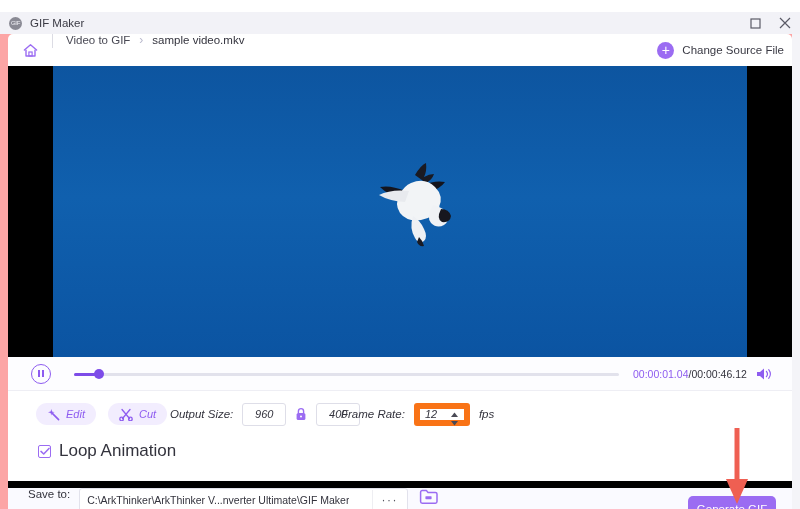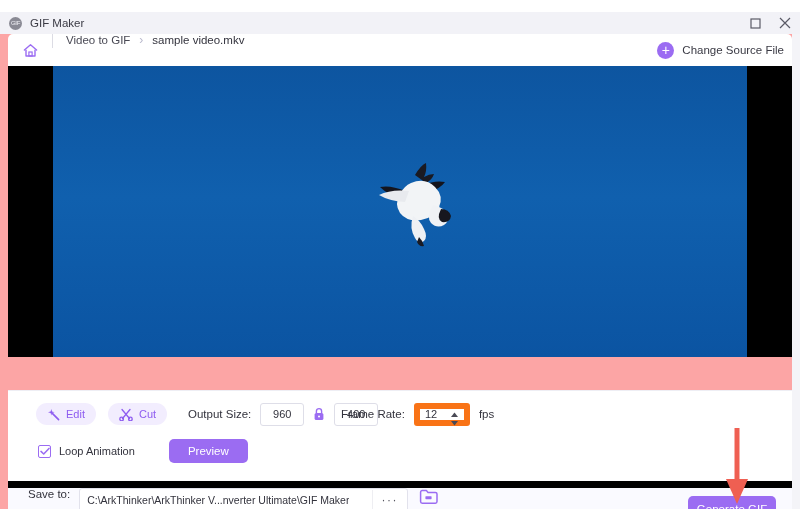--- a/index.html
+++ b/index.html
@@ -132,21 +132,21 @@
 
   
   .optpanel {
     position: absolute; left: 8px; top: 378px;
     width: 784px; height: 91px;
     background: #ffffff;
     border-top: 1px solid #eeeef4;
   }
   .optrow1 {
     position: absolute; left: 0; top: 10px;
-    display: flex; align-items: center; height: 26px;
+    display: flex; align-items: center; height: 26px; font-style: italic;
   }
   .chip {
     display: flex; align-items: center; gap: 6px;
     height: 22px; padding: 0 11px;
     border-radius: 11px; background: #f2edfe; cursor: pointer;
   }
   .chip-label { font-size: 11px; color: #8e5cf0; }
   .chip + .chip { margin-left: 12px; }
 
   .field-label { font-size: 11.5px; color: #33333d; }
@@ -177,21 +177,21 @@
     position: absolute; left: 0; top: 47px;
     display: flex; align-items: center; height: 26px;
   }
   .cbx {
     width: 13px; height: 13px;
     border: 1.2px solid #9b6cf2; border-radius: 2px;
     background: #fff;
     display: flex; align-items: center; justify-content: center;
     cursor: pointer;
   }
-  .cbx-label { margin-left: 8px; font-size: 11px; color: #33333d; }
+  .cbx-label { margin-left: 8px; font-size: 17px; color: #33333d; }
   .preview-btn {
     margin-left: 34px;
     width: 79px; height: 24px;
     border-radius: 5px;
     background: #9b6cf2;
     display: flex; align-items: center; justify-content: center;
     color: #fff; font-size: 11.5px; cursor: pointer;
   }
 
   
@@ -299,20 +299,41 @@
         <path d="M58 22 q14 -6 24 4 q9 9 4 20 q-5 11 -18 13 q-14 2 -21 -7 q-6 -9 0 -19 q4 -8 11 -11 z" fill="#f2f4f6"></path>
         <path d="M56 30 q-18 -2 -30 4 q10 6 26 7 z" fill="#e8eaee"></path>
         <path d="M80 44 q10 2 14 9 q3 7 -3 11 q-7 4 -13 -2 q-5 -6 2 -18 z" fill="#f0f2f5"></path>
         <path d="M88 48 q8 0 10 7 q-1 7 -9 6 q-6 -3 -1 -13 z" fill="#17171f"></path>
         <path d="M60 55 q-4 12 2 22 q4 7 9 3 q4 -4 0 -12 q-4 -9 -11 -13 z" fill="#eef0f4"></path>
         <path d="M66 76 q4 4 5 9 q-5 1 -7 -4 z" fill="#1b1b23"></path>
       </svg>
     </div>
   </div>
 
+  <div class="playbar">
+    <div class="pause-btn">
+        <i></i>
+        <i></i>
+      </div>
+    <div class="seek">
+      <div class="seek-track"></div>
+      <div class="seek-fill"></div>
+      <div class="seek-knob"></div>
+    </div>
+    <div class="times">
+      <span class="t-cur">00:00:01.04</span><span class="t-sep">/</span><span class="t-total">00:00:46.12</span>
+    </div>
+    <div class="vol">
+      <svg width="16" height="14" viewBox="0 0 16 14">
+        <path d="M1 5 L4 5 L8 1.5 L8 12.5 L4 9 L1 9 Z" fill="#8e5cf0"></path>
+        <path d="M10.4 4.3 q2.2 2.7 0 5.4" fill="none" stroke="#8e5cf0" stroke-width="1.2" stroke-linecap="round"></path>
+        <path d="M12.7 2.6 q3.4 4.4 0 8.8" fill="none" stroke="#8e5cf0" stroke-width="1.1" stroke-linecap="round"></path>
+      </svg>
+    </div>
+  </div>
 
   <div class="optpanel">
 
     <div class="optrow1" style="left:28px;">
       <div class="chip">
         <svg width="13" height="13" viewBox="0 0 13 13">
           <path d="M5.6 5.6 L11.6 11.6" stroke="#8e5cf0" stroke-width="1.6" stroke-linecap="round"></path>
           <path d="M4.3 1 L5 3.6 L7.6 4.3 L5 5 L4.3 7.6 L3.6 5 L1 4.3 L3.6 3.6 Z" fill="#8e5cf0"></path>
         </svg>
         <span class="chip-label">Edit</span>
@@ -320,21 +341,21 @@
       <div class="chip">
         <svg width="14" height="13" viewBox="0 0 14 13">
           <path d="M3 1.5 L10.5 10.5 M11 1.5 L3.5 10.5" stroke="#8e5cf0" stroke-width="1.3" stroke-linecap="round" fill="none"></path>
           <circle cx="2.6" cy="11" r="1.8" fill="none" stroke="#8e5cf0" stroke-width="1.3"></circle>
           <circle cx="11.4" cy="11" r="1.8" fill="none" stroke="#8e5cf0" stroke-width="1.3"></circle>
         </svg>
         <span class="chip-label">Cut</span>
       </div>
     </div>
 
-    <div class="optrow1" style="left:180px;">
+    <div class="optrow1" style="left:162px;">
       <span class="field-label">Output Size:</span>
       <div class="numbox" style="margin-left:9px;">960</div>
       <div class="lockbox">
         <svg width="12" height="14" viewBox="0 0 12 14">
           <path d="M3.4 6 V4.2 a2.6 2.6 0 0 1 5.2 0 V6" fill="none" stroke="#9b6cf2" stroke-width="1.4"></path>
           <rect x="1.6" y="6" width="8.8" height="7" rx="1.6" fill="#9b6cf2"></rect>
           <circle cx="6" cy="9.4" r="1" fill="#fff"></circle>
         </svg>
       </div>
       <div class="numbox">400</div>
@@ -356,21 +377,20 @@
       <span class="field-label" style="margin-left:9px;">fps</span>
     </div>
 
     <div class="optrow2" style="left:30px;">
       <div class="cbx">
         <svg width="10" height="9" viewBox="0 0 10 9">
           <path d="M1 4.4 L3.7 7 L9 1.4" fill="none" stroke="#9b6cf2" stroke-width="1.5" stroke-linecap="round" stroke-linejoin="round"></path>
         </svg>
       </div>
       <span class="cbx-label">Loop Animation</span>
-      <div class="preview-btn">Preview</div>
     </div>
   </div>
 
   <div class="footer">
     <span class="saveto-label">Save to:</span>
     <div class="pathbox">
       <span class="pathtext">C:\ArkThinker\ArkThinker V...nverter Ultimate\GIF Maker</span>
       <span class="dots-btn">···</span>
     </div>
     <div class="folder-btn">

